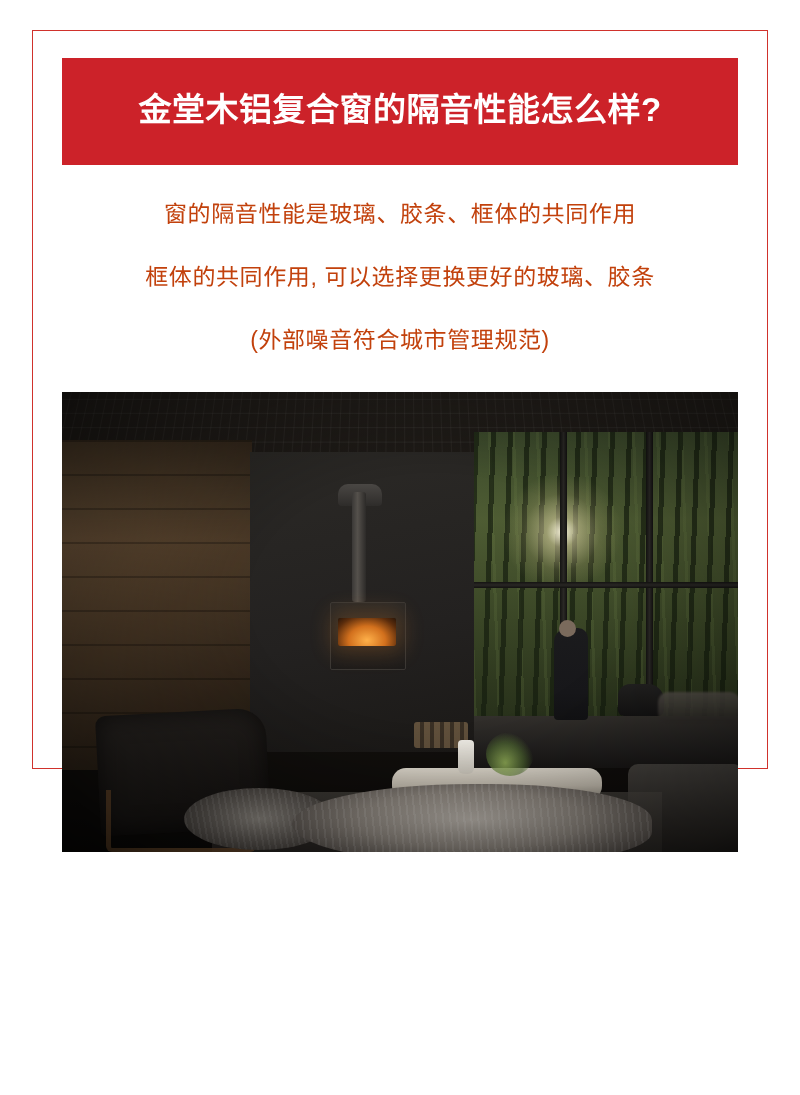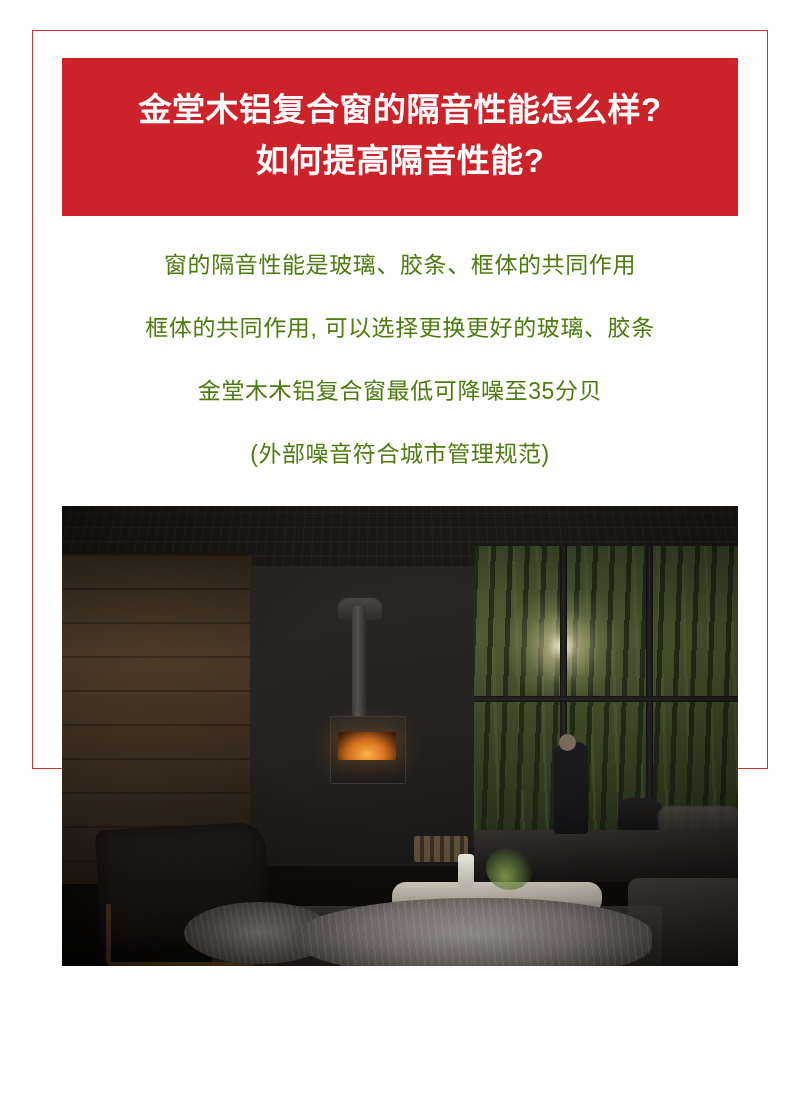--- a/index.html
+++ b/index.html
@@ -52,21 +52,21 @@
     letter-spacing: 0.5px;
     white-space: nowrap;
   }
   
   .body-lines {
     margin-top: 34px;
     text-align: center;
     padding: 0 10px;
   }
   .body-line {
-    color: #4d7c0f;
+    color: #c2410c;
     font-size: 23px;
     line-height: 1.35;
     letter-spacing: 0.6px;
     margin-bottom: 32px;
     white-space: nowrap;
   }
   .body-line:last-child {
     margin-bottom: 0;
   }
   
@@ -292,27 +292,25 @@
 <body>
 
 <div class="poster">
 
   <div class="frame"></div>
 
   <div class="content">
 
     <div class="title-banner">
       <div class="title-line">金堂木铝复合窗的隔音性能怎么样?</div>
-      <div class="title-line">如何提高隔音性能?</div>
     </div>
 
     <div class="body-lines">
       <div class="body-line">窗的隔音性能是玻璃、胶条、框体的共同作用</div>
       <div class="body-line">框体的共同作用, 可以选择更换更好的玻璃、胶条</div>
-      <div class="body-line">金堂木木铝复合窗最低可降噪至35分贝</div>
       <div class="body-line">(外部噪音符合城市管理规范)</div>
     </div>
 
     <div class="photo-wrap">
       <div class="photo">
         <div class="ceiling"></div>
         <div class="wood-wall"></div>
         <div class="back-wall"></div>
 
         <div class="window-wall">

